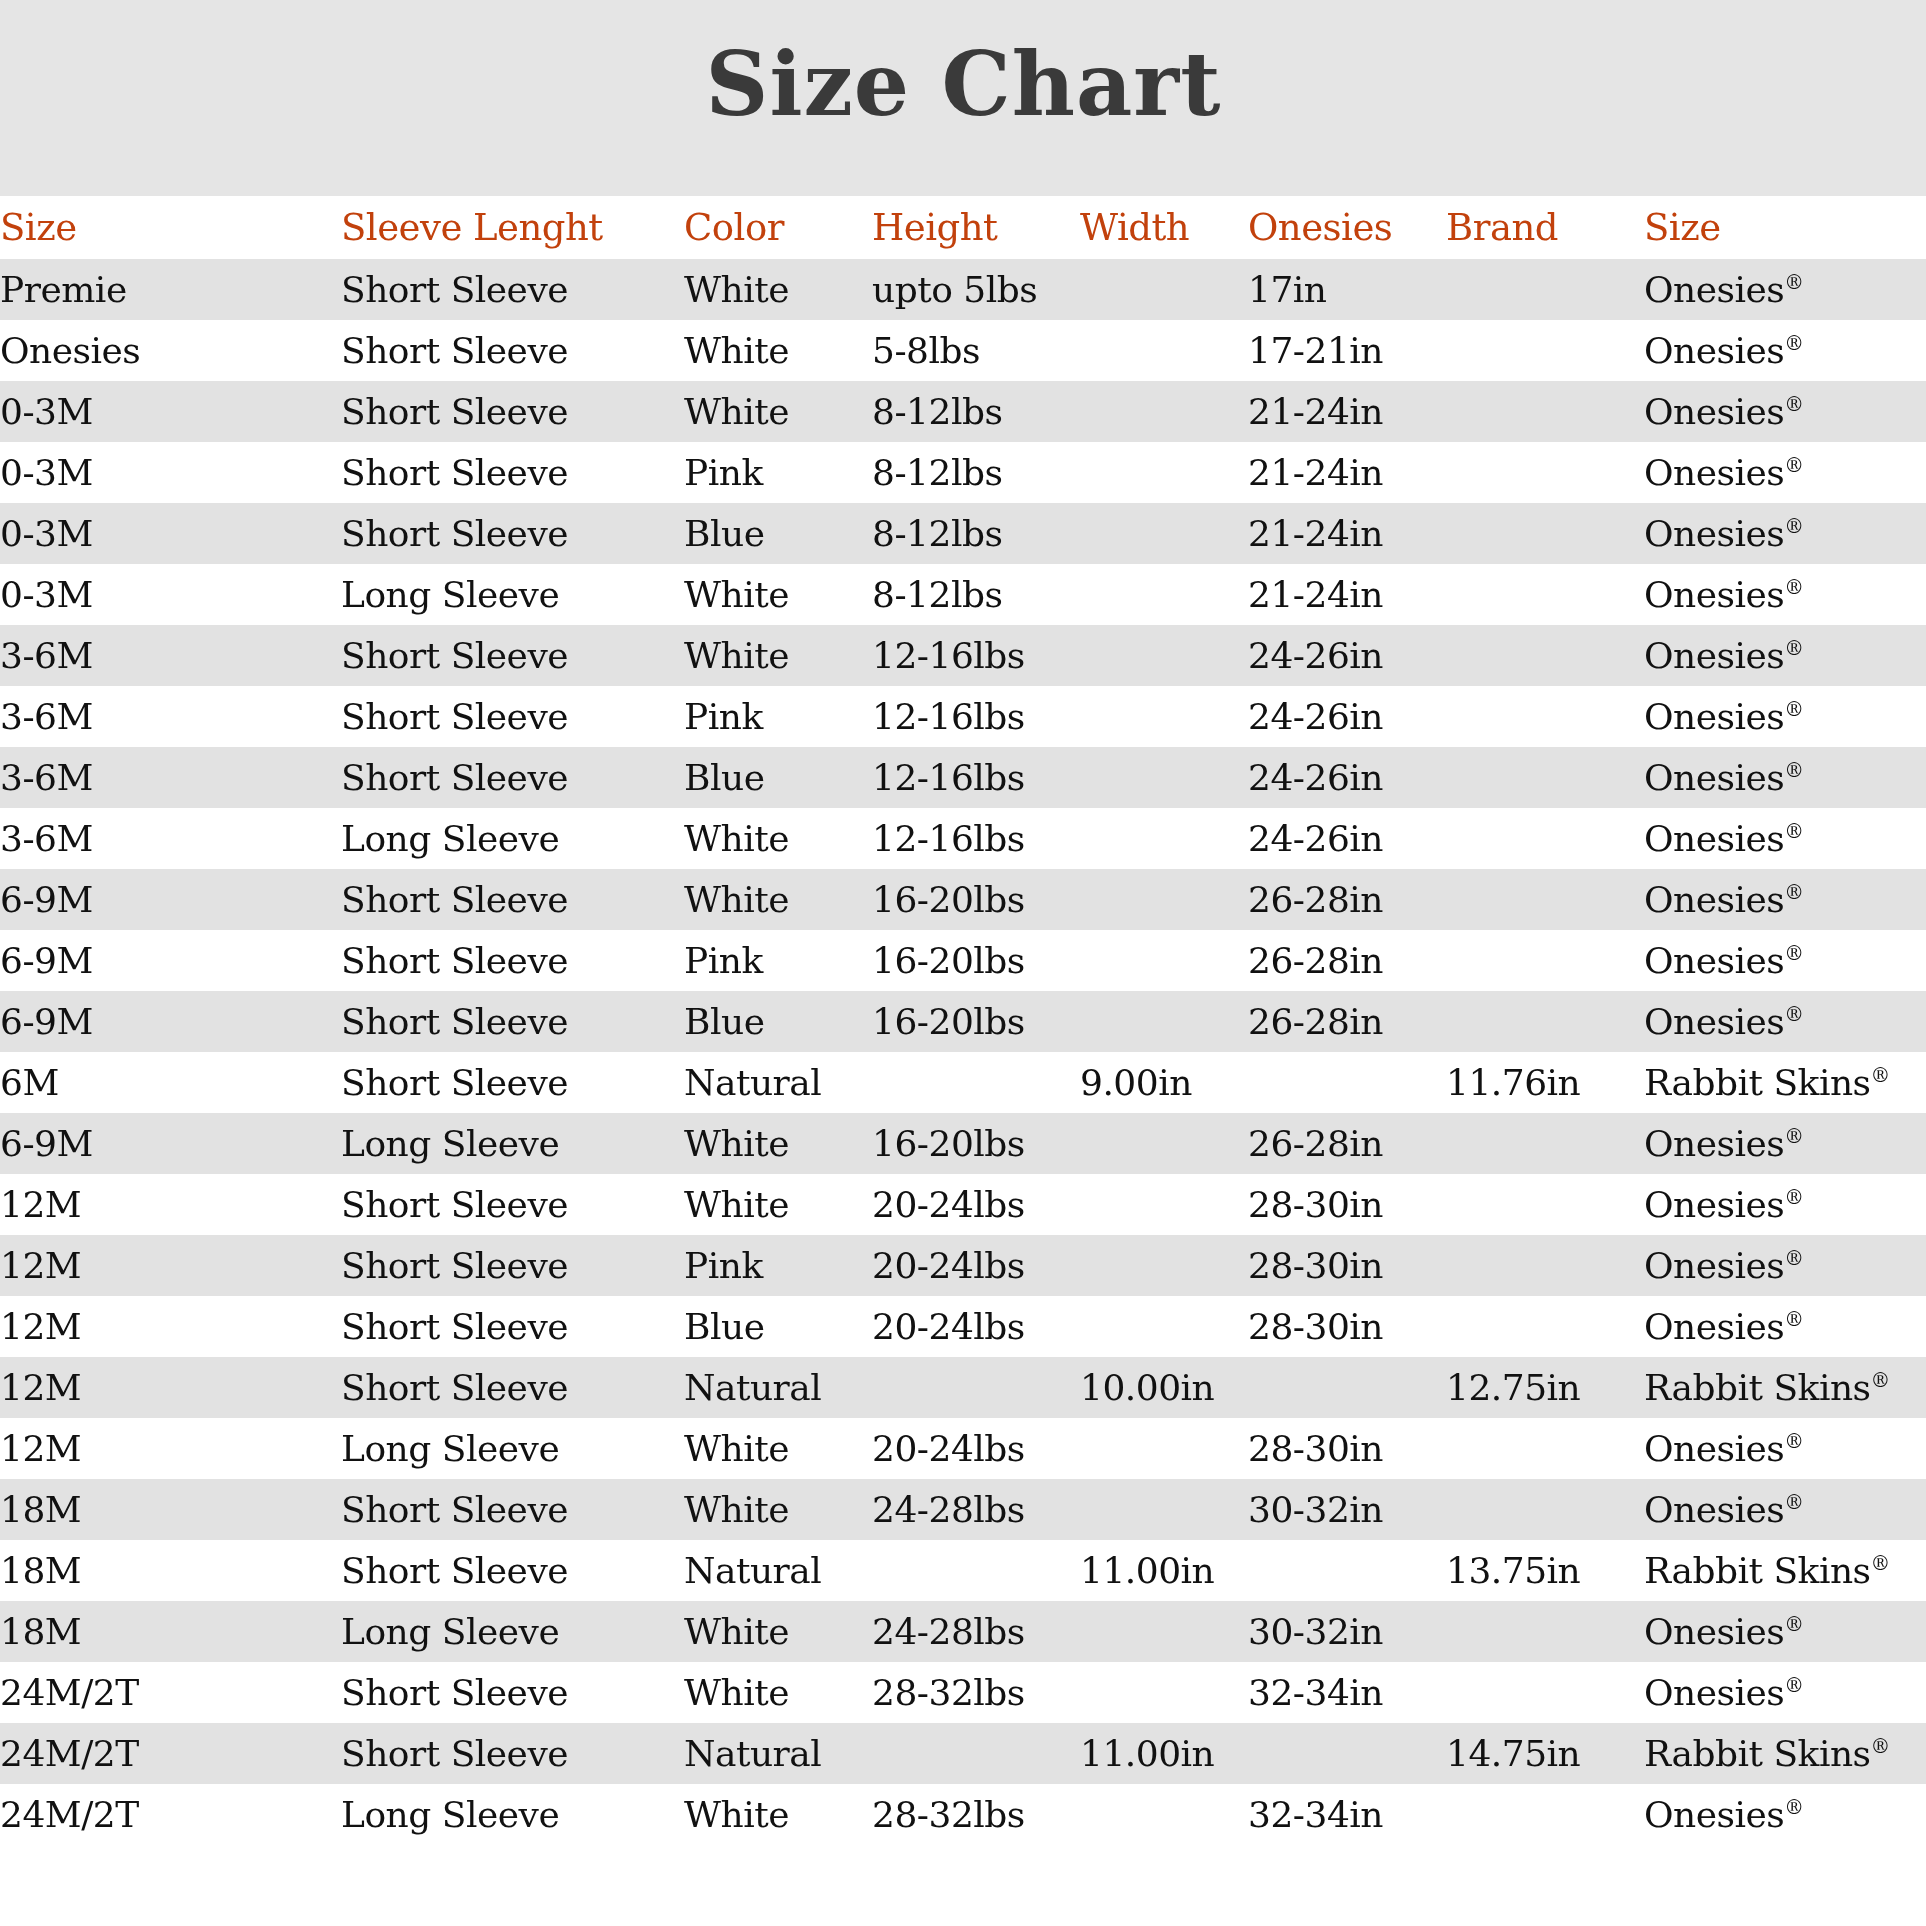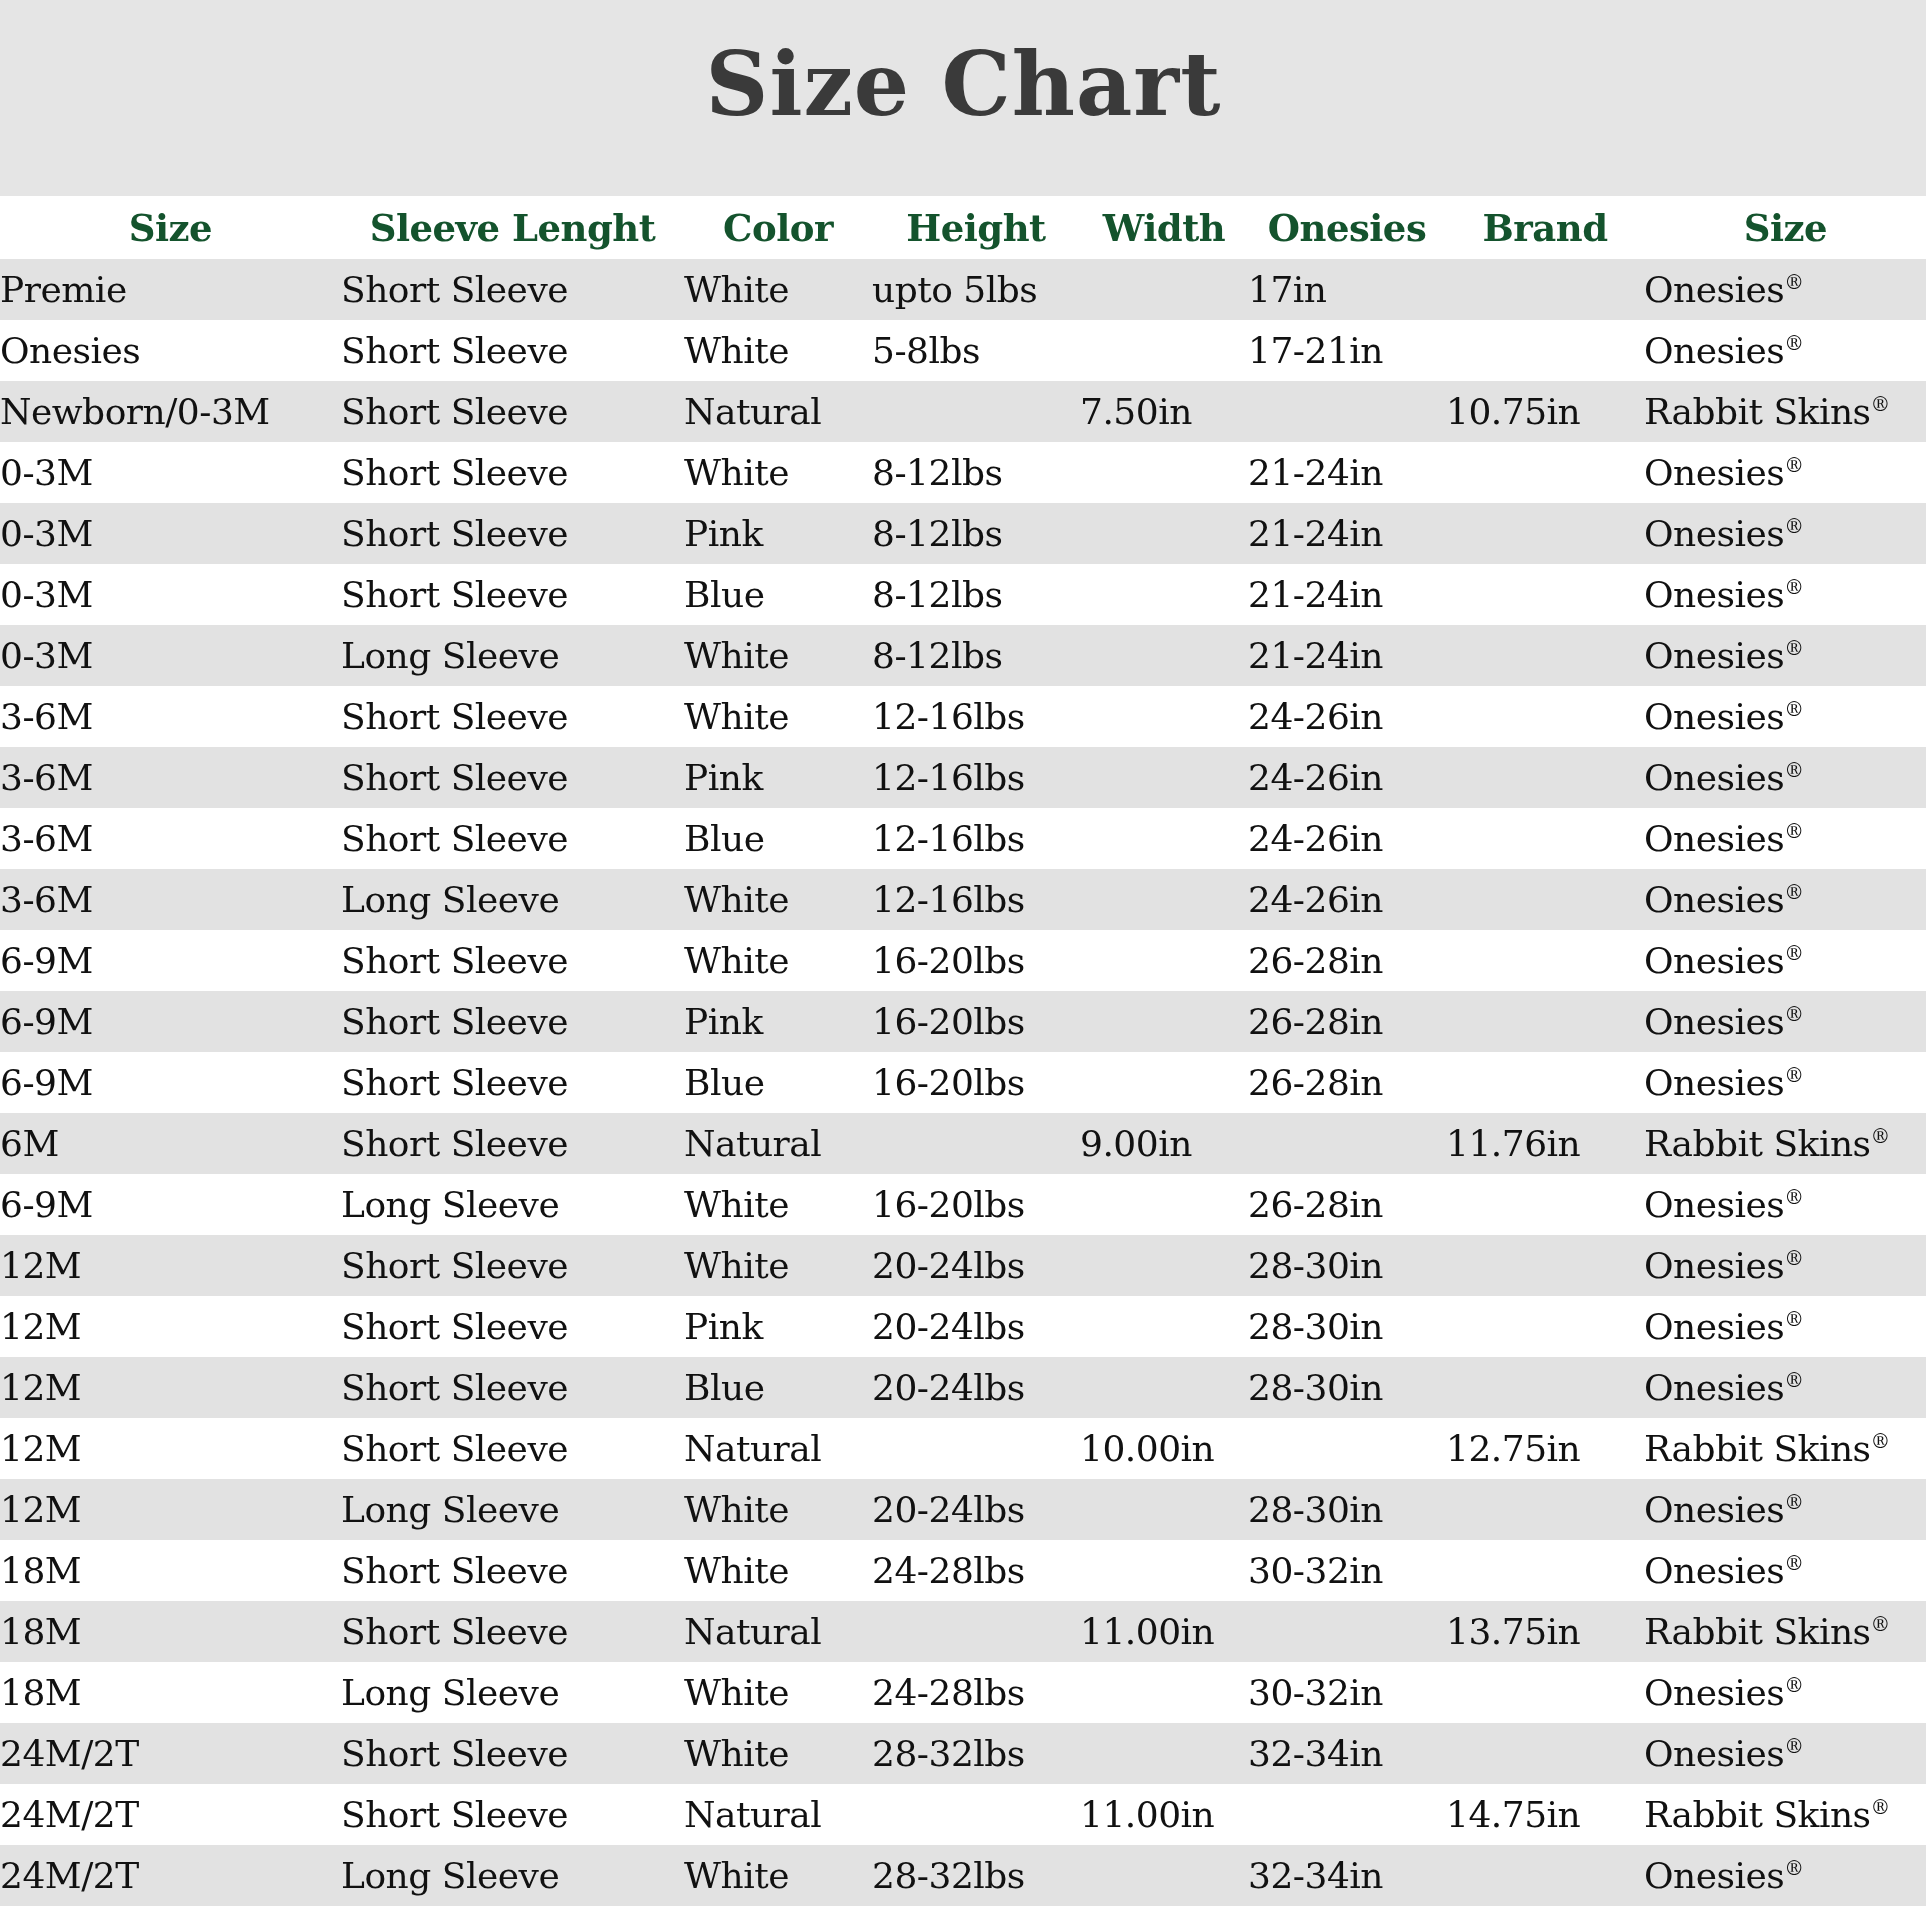--- a/index.html
+++ b/index.html
@@ -35,23 +35,22 @@
   .size-table th, .size-table td {
     padding: 0;
     white-space: nowrap;
     overflow: hidden;
     text-align: left;
     letter-spacing: -0.5px;
     vertical-align: middle;
   }
   .size-table th {
     font-size: 37px;
-    font-weight: bold;
-    color: #14532d;
-    text-align: center;
+    font-weight: normal;
+    color: #c2410c;
   }
   .size-table td {
     font-size: 36px;
     color: #111111;
   }
   thead tr { height: 63px; background: #ffffff; }
   tbody tr { height: 61px; background: #ffffff; margin-top: 24px; }
   tbody tr:nth-child(odd) { background: #e2e2e2; }
   .c-size   { padding-left: 24px; }
   .c-sleeve { text-align: center; }
@@ -113,30 +112,20 @@
     <td class="c-size">Onesies</td>
     <td class="c-sleeve">Short Sleeve</td>
     <td class="c-color">White</td>
     <td class="c-weight">5-8lbs</td>
     <td class="c-width"></td>
     <td class="c-height">17-21in</td>
     <td class="c-length"></td>
     <td class="c-brand"><span>Onesies</span><span class="reg">®</span></td>
   </tr>
         <tr class="data-row">
-    <td class="c-size">Newborn/0-3M</td>
-    <td class="c-sleeve">Short Sleeve</td>
-    <td class="c-color">Natural</td>
-    <td class="c-weight"></td>
-    <td class="c-width">7.50in</td>
-    <td class="c-height"></td>
-    <td class="c-length">10.75in</td>
-    <td class="c-brand"><span>Rabbit Skins</span><span class="reg">®</span></td>
-  </tr>
-        <tr class="data-row">
     <td class="c-size">0-3M</td>
     <td class="c-sleeve">Short Sleeve</td>
     <td class="c-color">White</td>
     <td class="c-weight">8-12lbs</td>
     <td class="c-width"></td>
     <td class="c-height">21-24in</td>
     <td class="c-length"></td>
     <td class="c-brand"><span>Onesies</span><span class="reg">®</span></td>
   </tr>
         <tr class="data-row">

